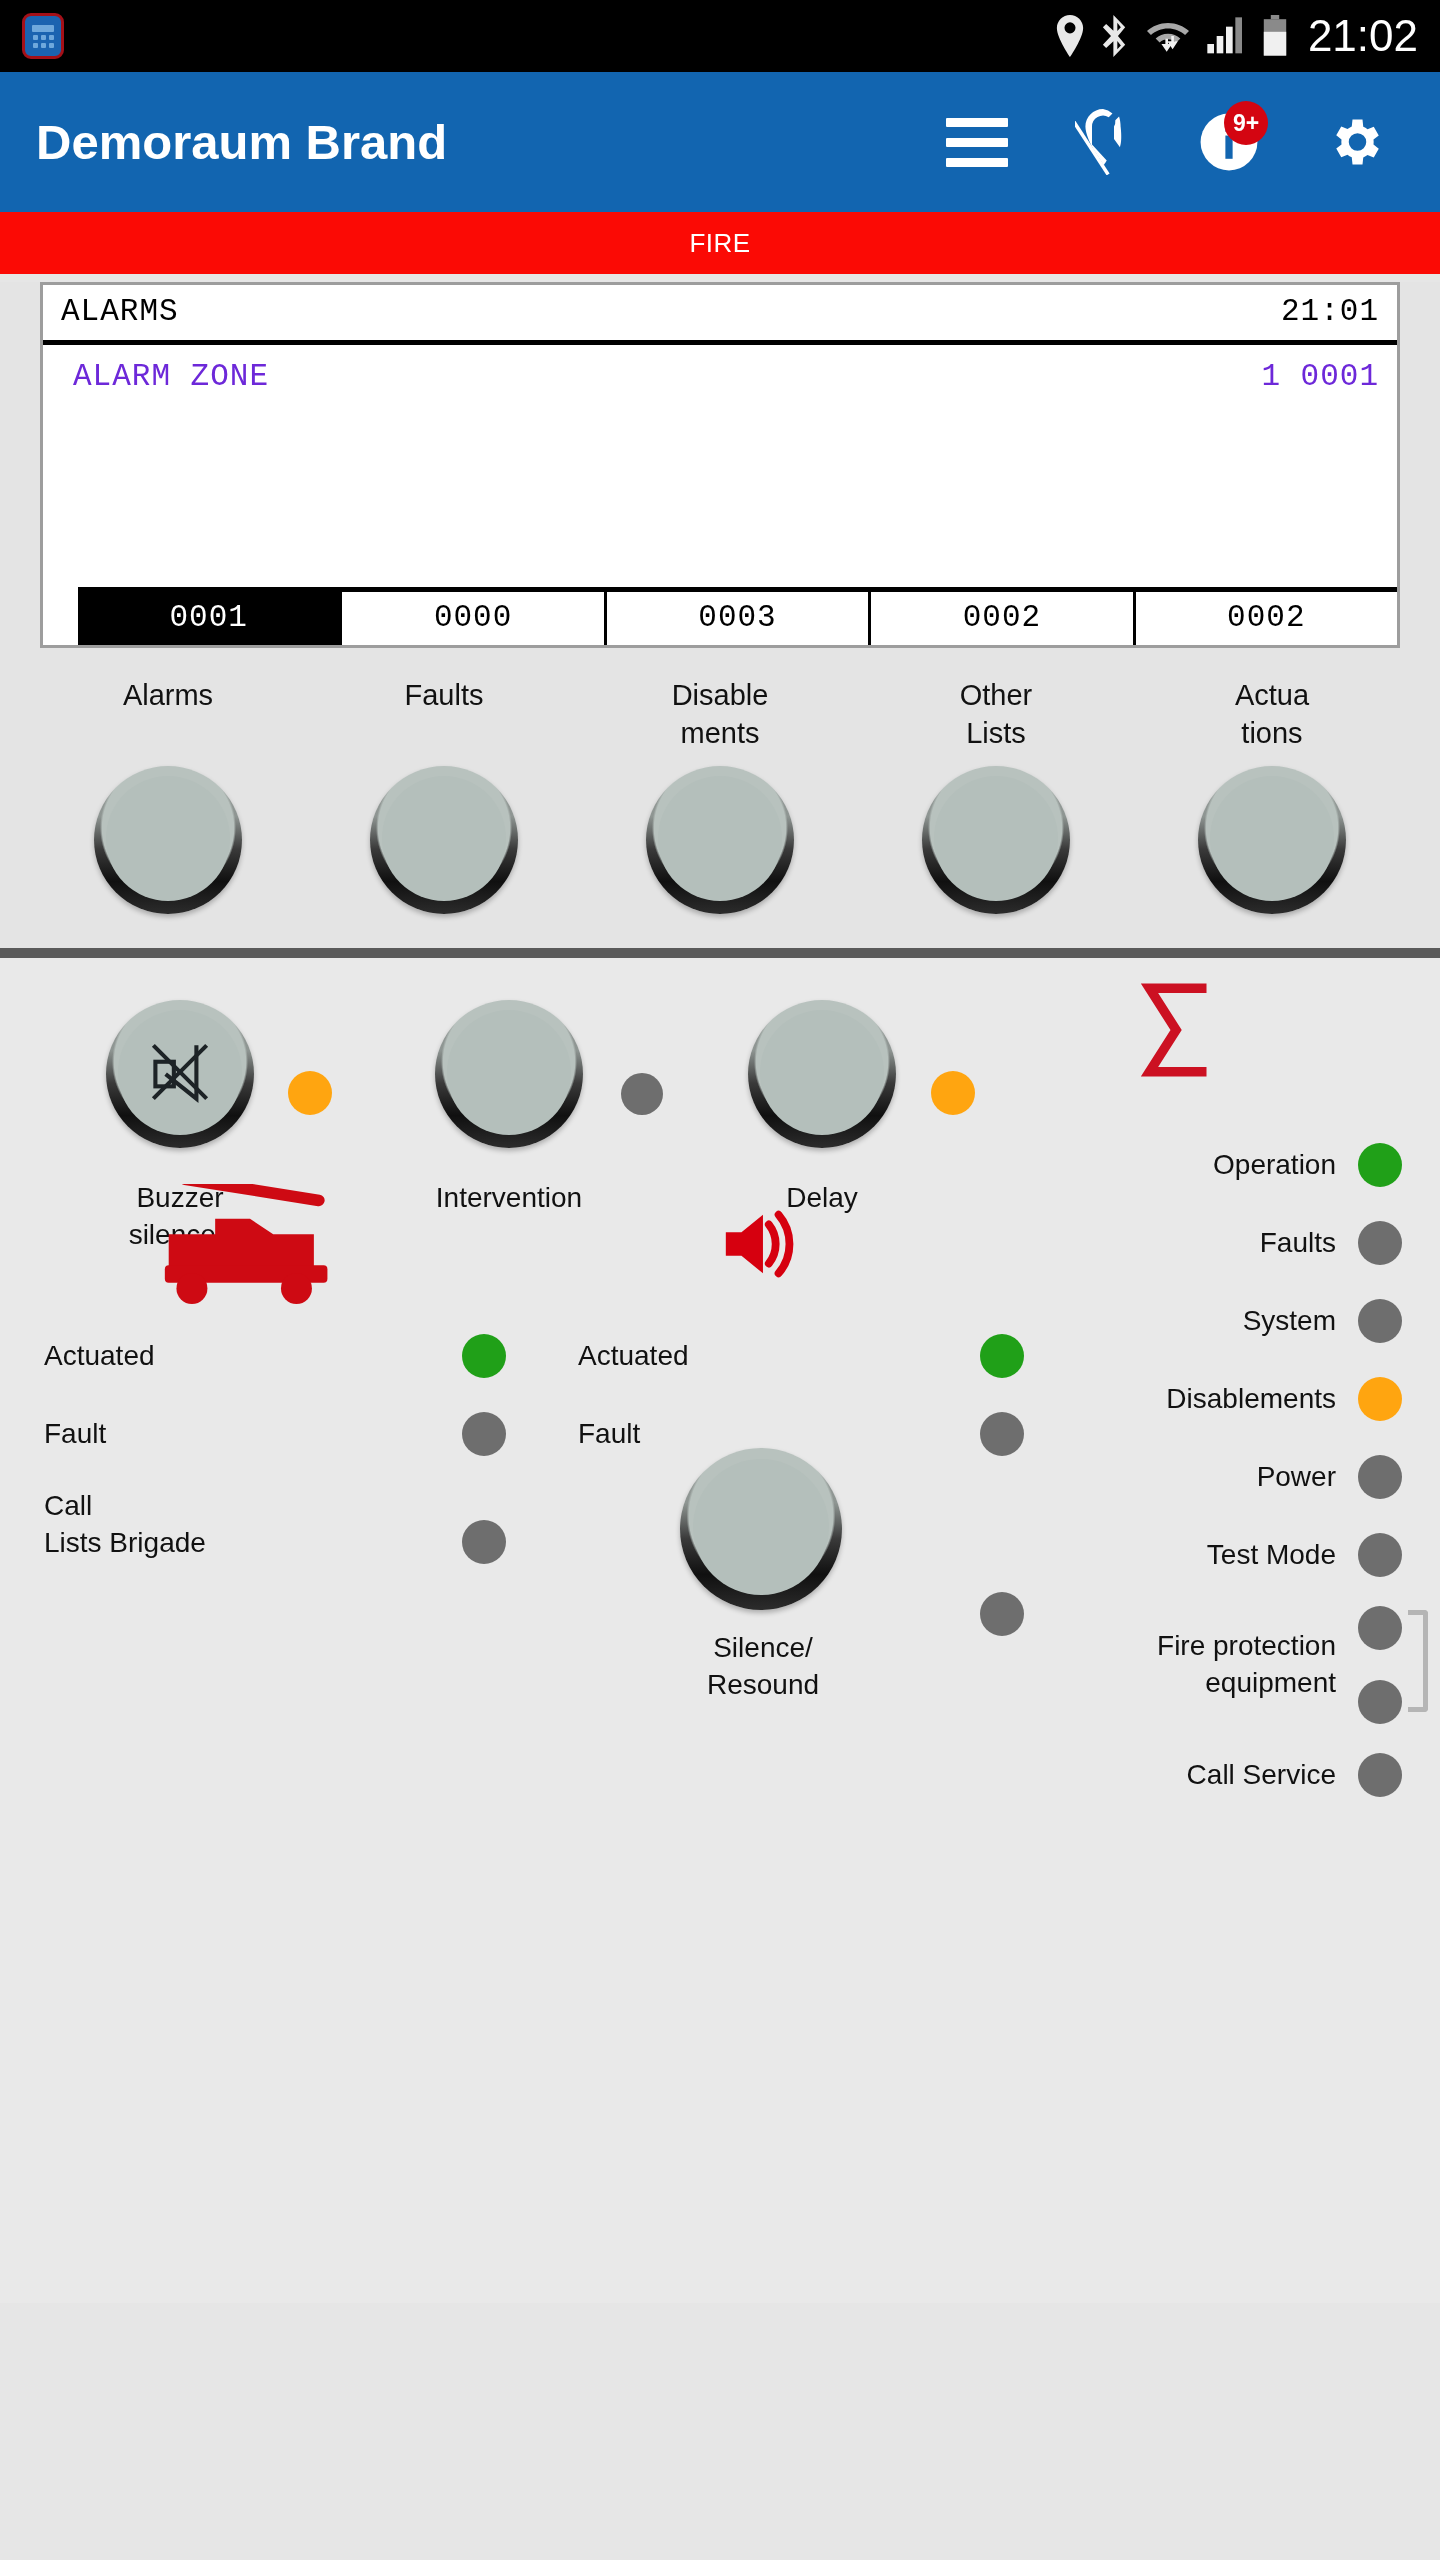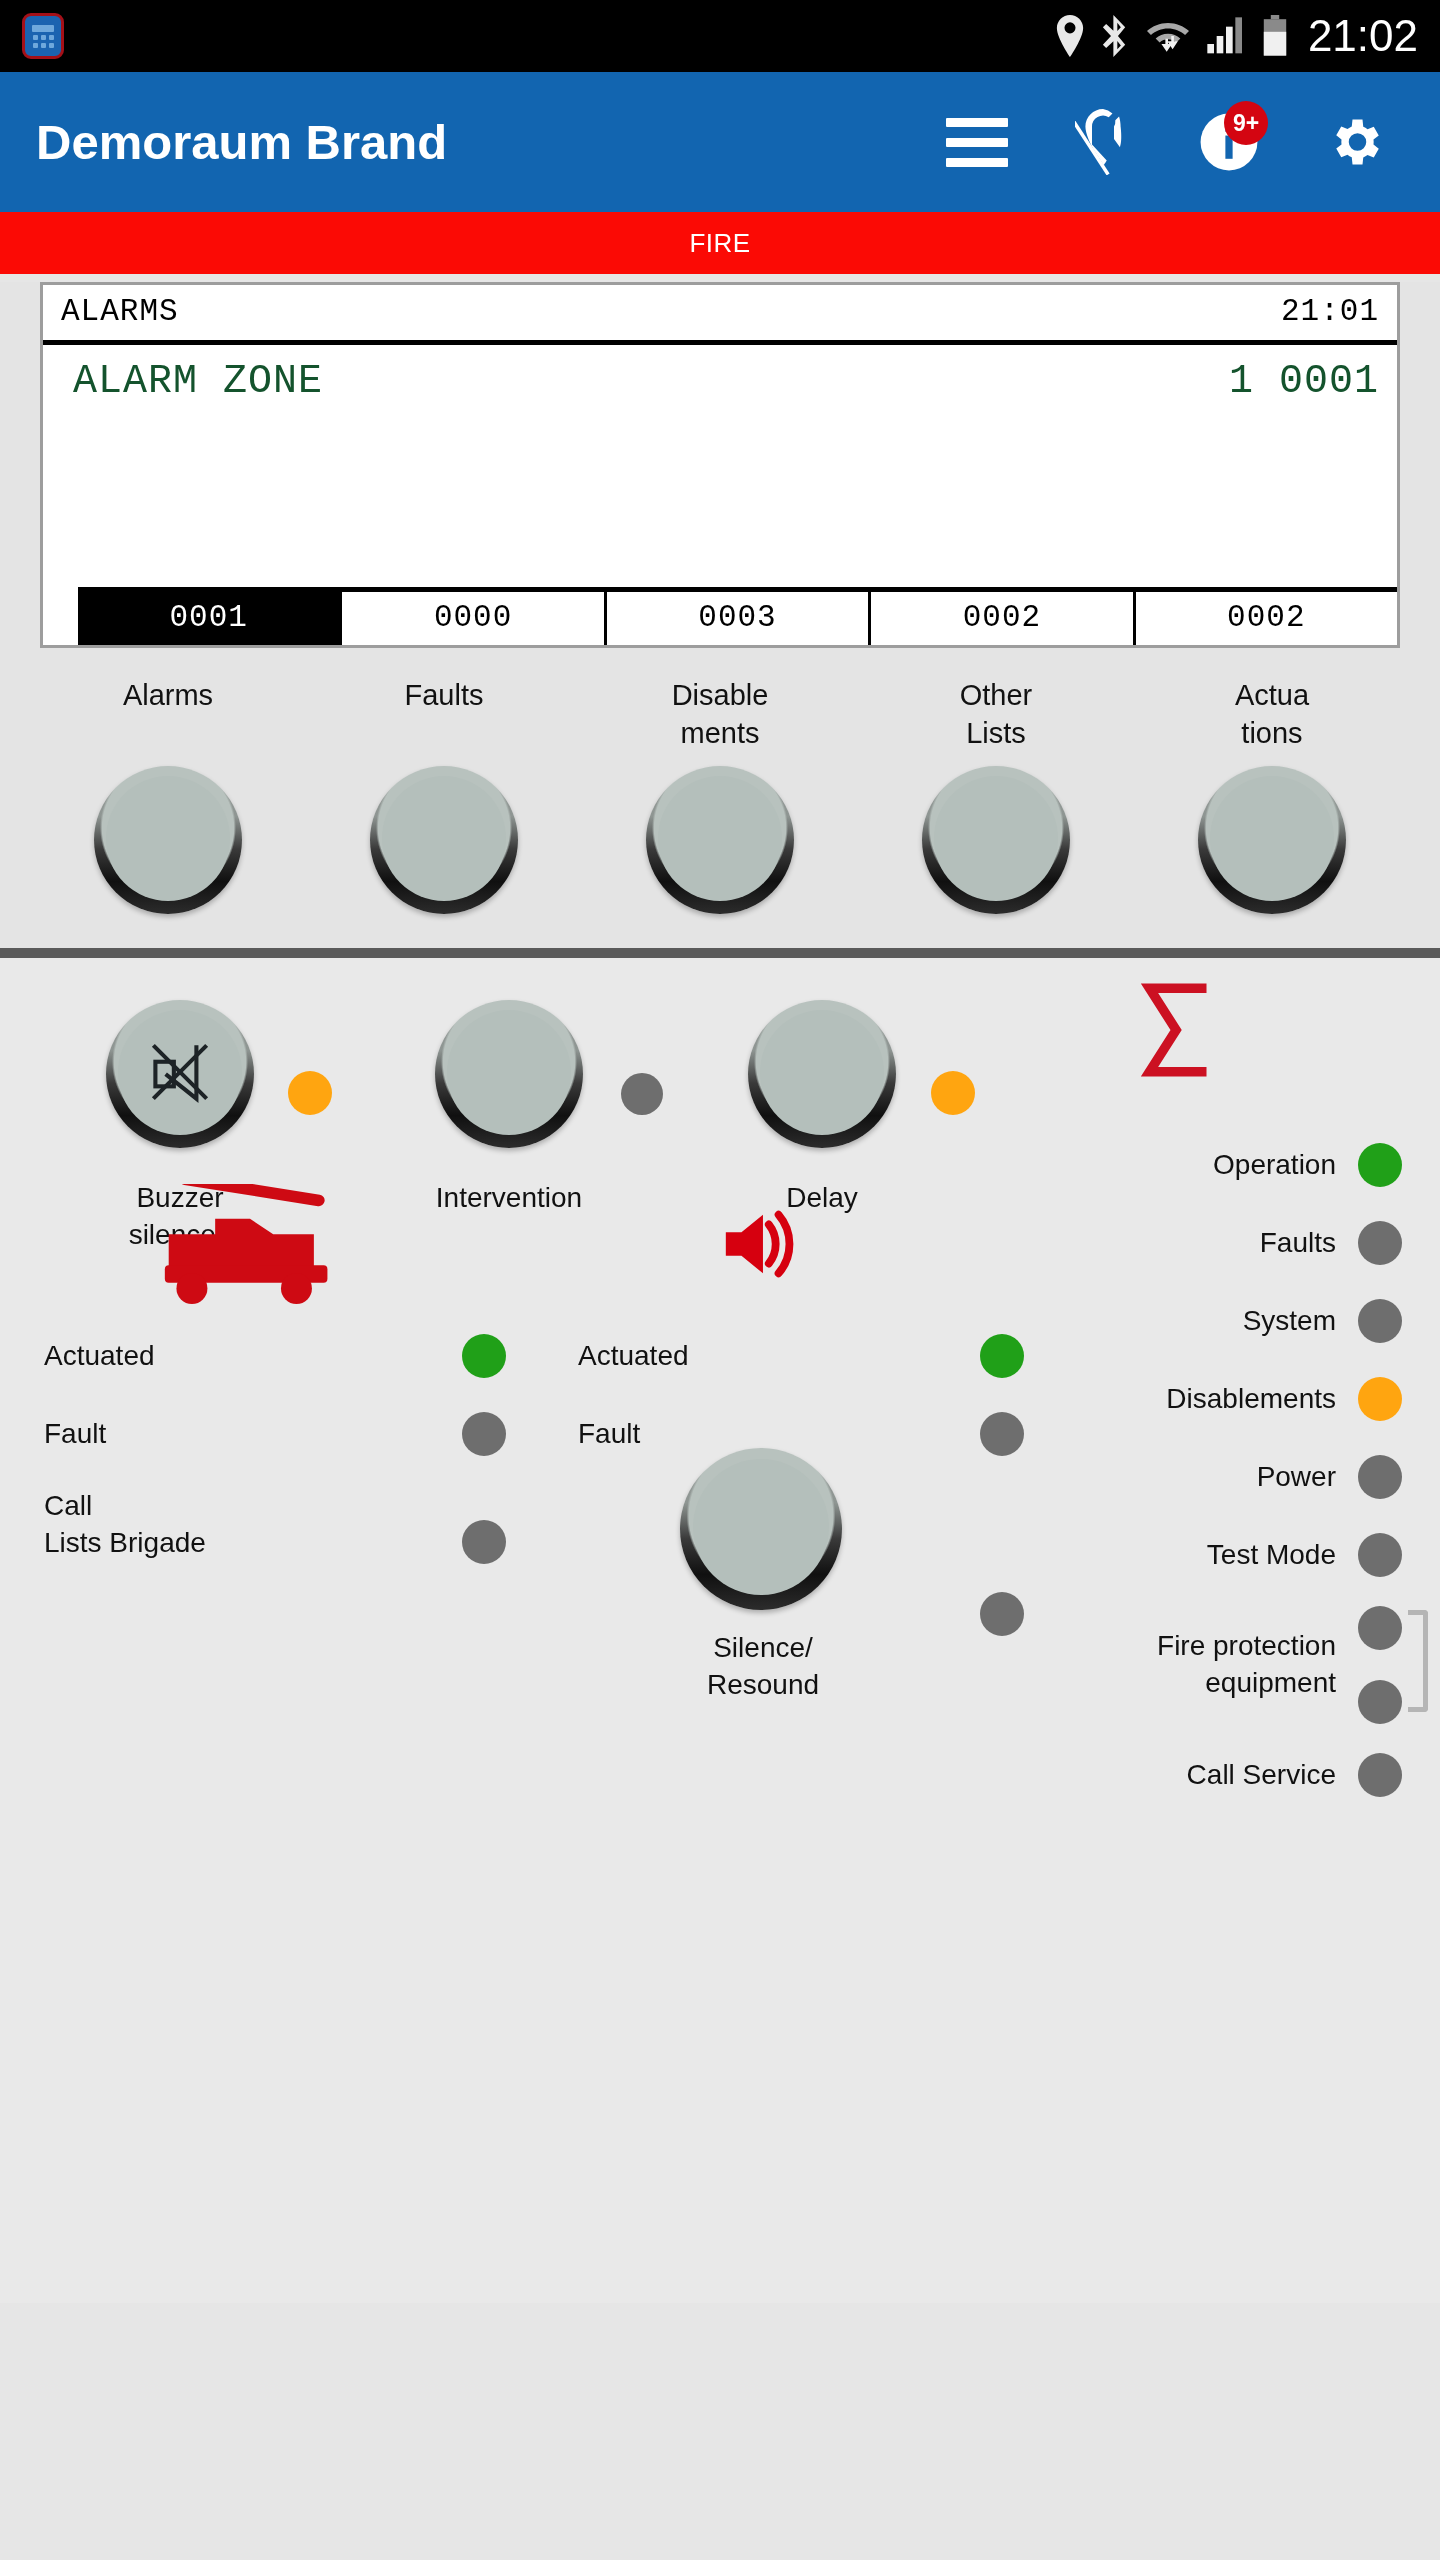--- a/index.html
+++ b/index.html
@@ -82,21 +82,21 @@
     margin: 8px 40px 0 40px; background: #fff;
     border: 3px solid #9d9d9d;
     font-family: "Liberation Mono", monospace;
   }
   .lcd-head {
     display: flex; justify-content: space-between; align-items: center;
     padding: 9px 18px 11px 18px; border-bottom: 5px solid #000;
     font-size: 31px; letter-spacing: 1px; color: #000;
   }
   .lcd-body { height: 242px; padding: 14px 18px 0 30px; }
-  .lcd-row { display: flex; justify-content: space-between; font-size: 40px; letter-spacing: 1px; color: #14532d; }
+  .lcd-row { display: flex; justify-content: space-between; font-size: 31px; letter-spacing: 1px; color: #6d28d9; }
   .lcd-counters { display: flex; border-top: 5px solid #000; margin-left: 35px; }
   .lcd-counters div {
     flex: 1; text-align: center; font-size: 31px; letter-spacing: 1px;
     padding: 8px 0 10px 0; border-right: 3px solid #000; color: #000; background: #fff;
   }
   .lcd-counters div:last-child { border-right: 0; }
   .lcd-counters div.sel { background: #000; color: #fff; }
 
   
   .list-row { display: flex; padding: 28px 30px 0 30px; }

